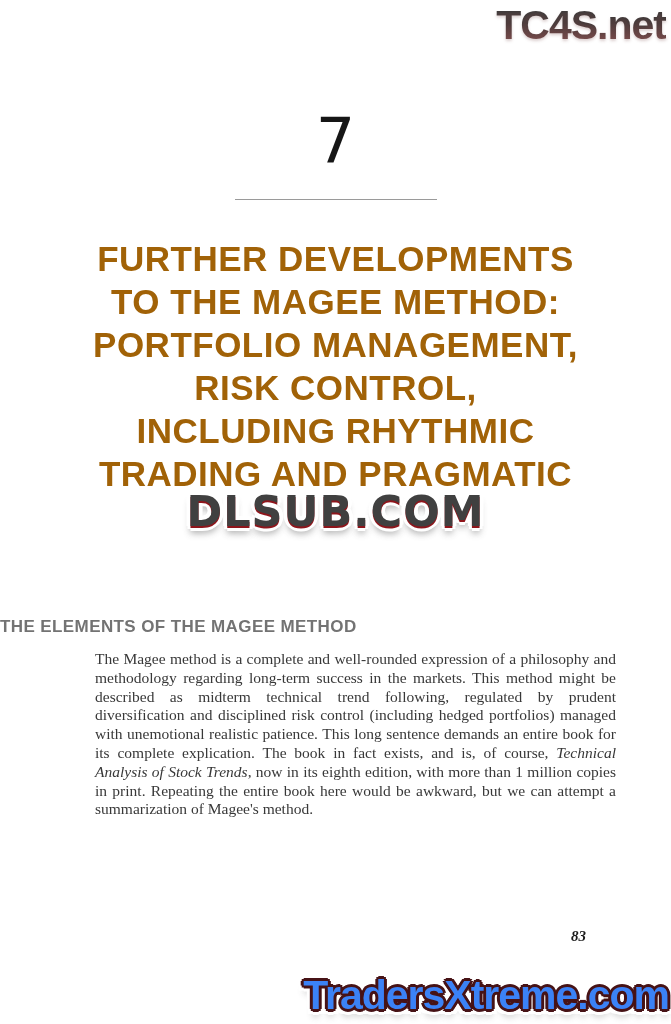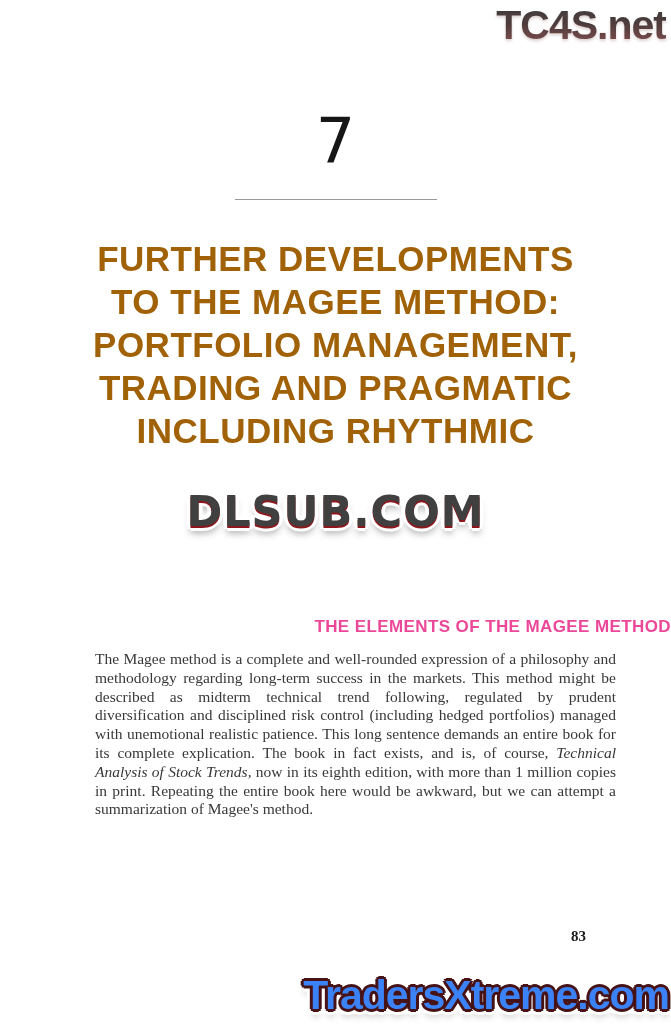--- a/index.html
+++ b/index.html
@@ -85,26 +85,26 @@
       0 -4px 0 #ffffff, 0 5px 0 #ffffff,
       0 7px 7px rgba(60, 60, 60, 0.45);
   }
 
   
   .section-heading {
     position: absolute;
     top: 617px;
     left: 0;
     width: 100%;
-    text-align: right;
+    text-align: left;
     font-family: "Liberation Sans", sans-serif;
     font-weight: bold;
     font-size: 17px;
     letter-spacing: 0.4px;
-    color: #ec4899;
+    color: #737373;
   }
 
   
   .body-text {
     position: absolute;
     top: 650px;
     left: 75px;
     width: 521px;
     font-family: "Liberation Serif", serif;
     font-size: 15.5px;
@@ -118,20 +118,21 @@
 
   
   .page-number {
     position: absolute;
     top: 928px;
     left: 571px;
     font-family: "Liberation Serif", serif;
     font-weight: bold;
     font-size: 15px;
     color: #1a1a1a;
+    font-style: italic;
   }
 
   
   .bottom-watermark {
     position: absolute;
     top: 972px;
     right: 2px;
     font-family: "Liberation Sans", sans-serif;
     font-weight: bold;
     font-size: 41px;
@@ -156,22 +157,23 @@
 <div class="top-logo">TC4S.net</div>
 
 <div class="chapter-number">7</div>
 
 <div class="chapter-rule"></div>
 
 <div class="chapter-title">
   <div>FURTHER DEVELOPMENTS</div>
   <div>TO THE MAGEE METHOD:</div>
   <div>PORTFOLIO MANAGEMENT,</div>
+  <div>RISK CONTROL,</div>
+  <div>INCLUDING RHYTHMIC</div>
   <div>TRADING AND PRAGMATIC</div>
-  <div>INCLUDING RHYTHMIC</div>
 </div>
 
 <div class="center-watermark">DLSUB.COM</div>
 
 <div class="section-heading">THE ELEMENTS OF THE MAGEE METHOD</div>
 
 <div class="body-text">
   <p><span>The Magee method is a complete and well-rounded expression of a philosophy and methodology regarding long-term success in the markets. This method might be described as midterm technical trend following, regulated by prudent diversification and disciplined risk control (including hedged portfolios) managed with unemotional realistic patience. This long sentence demands an entire book for its complete explication. The book in fact exists, and is, of course, </span><span class="italic">Technical Analysis of Stock Trends</span><span>, now in its eighth edition, with more than 1 million copies in print. Repeating the entire book here would be awkward, but we can attempt a summarization of Magee's method.</span></p>
 </div>
 

